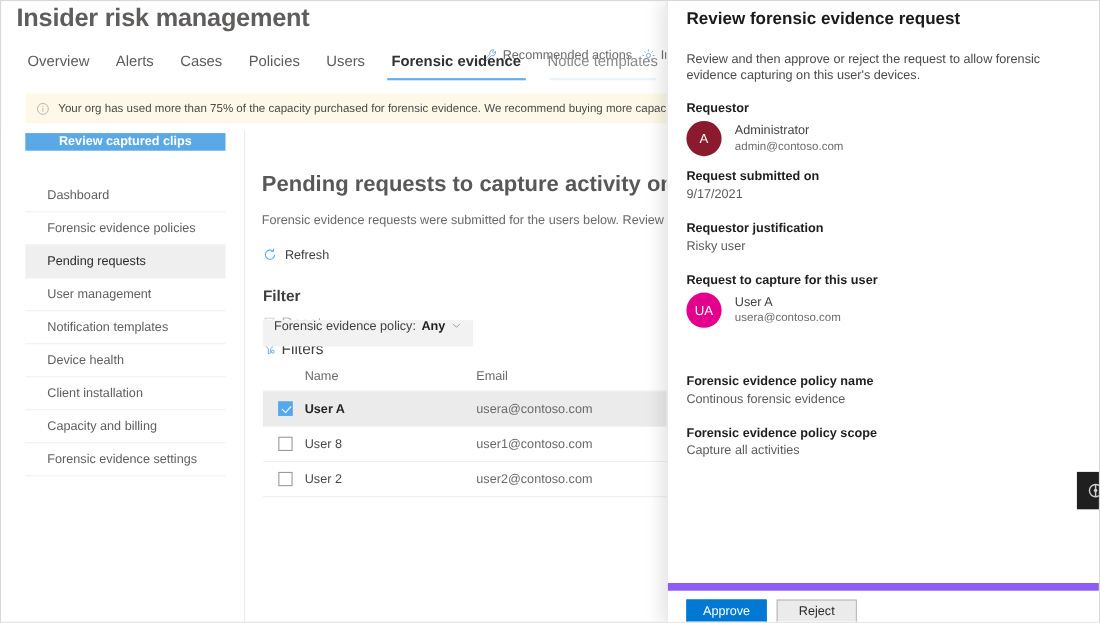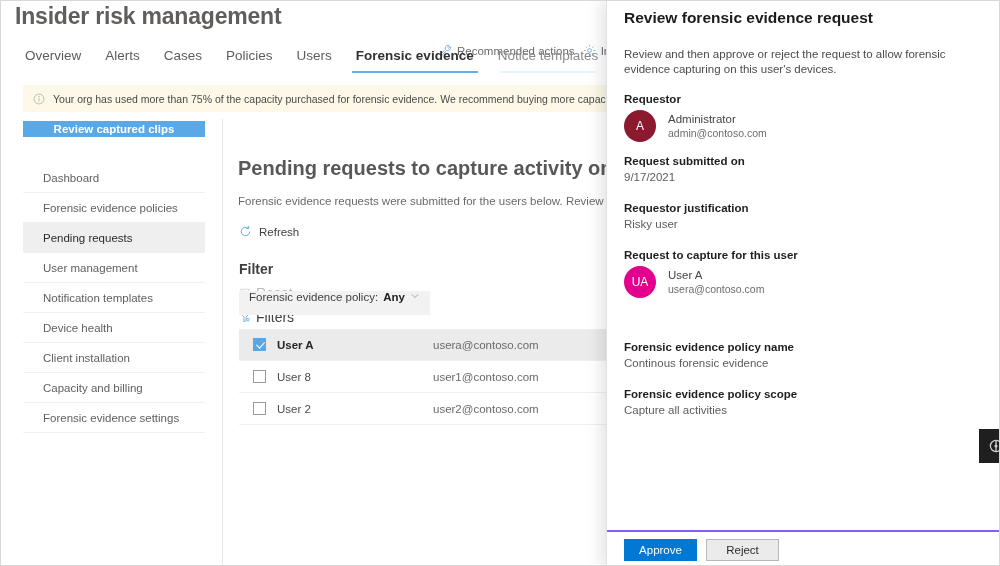--- a/index.html
+++ b/index.html
@@ -345,23 +345,23 @@
   }
   .person-name { font-size: 11.5px; color: #444444; line-height: 14px; }
   .person-mail { font-size: 10.5px; color: #6d6d6d; line-height: 14px; }
   .gap-md { height: 19px; }
   .gap-lg { height: 30px; }
 
   .panel-footer {
     position: absolute;
     left: 0; bottom: 0;
     width: 393px; height: 37px;
-    border-top: 2px solid #8b5cf6;
-    display: flex;
-    align-items: center;
+    border-top: 7px solid #8b5cf6;
+    display: flex;
+    align-items: flex-end;
     gap: 9px;
     padding-left: 17px;
     box-sizing: border-box;
     background: #ffffff;
   }
   .btn {
     height: 22px;
     min-width: 73px;
     font-size: 11.5px;
     font-family: "Liberation Sans", sans-serif;
@@ -498,20 +498,26 @@
       <span>Forensic evidence policy:</span>
       <b>Any</b>
       <span class="ico">
         <svg width="10" height="10" viewBox="0 0 16 16">
             <path d="M3 5.5 8 10.5 13 5.5" fill="none" stroke="#8a8a8a" stroke-width="1.2"></path>
           </svg>
       </span>
     </div>
 
     <div class="table">
+      <div class="trow head">
+        <div class="c-check"></div>
+        <div class="c-name">Name</div>
+        <div class="c-email">Email</div>
+        <div class="c-date">Re</div>
+      </div>
 
       <div class="trow selected">
         <div class="c-check">
           <span class="cbx checked"></span>
         </div>
         <div class="c-name">User A</div>
         <div class="c-email">usera@contoso.com</div>
         <div class="c-date">9/</div>
       </div>
 

